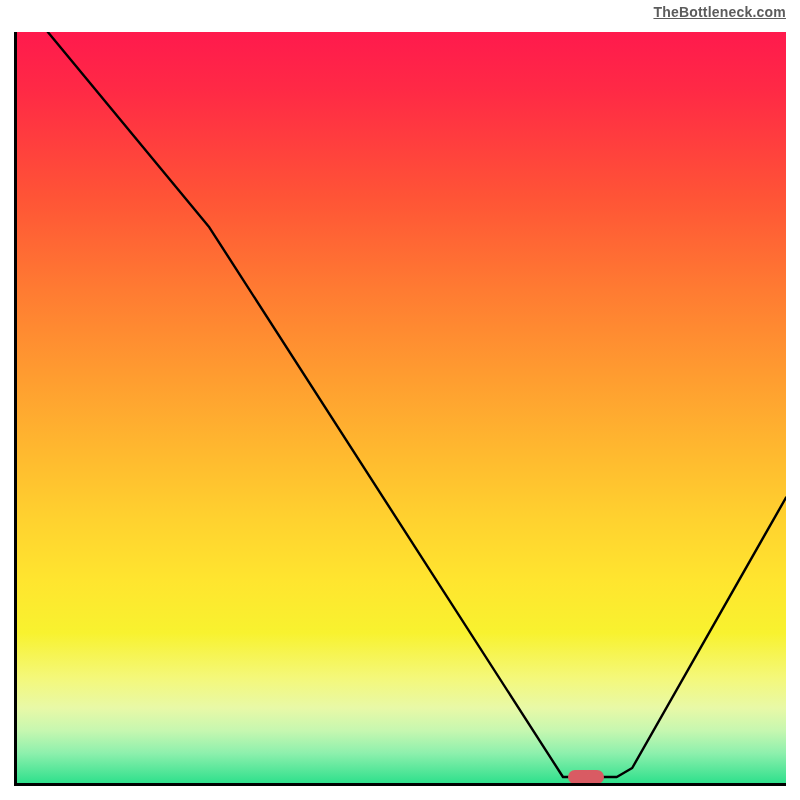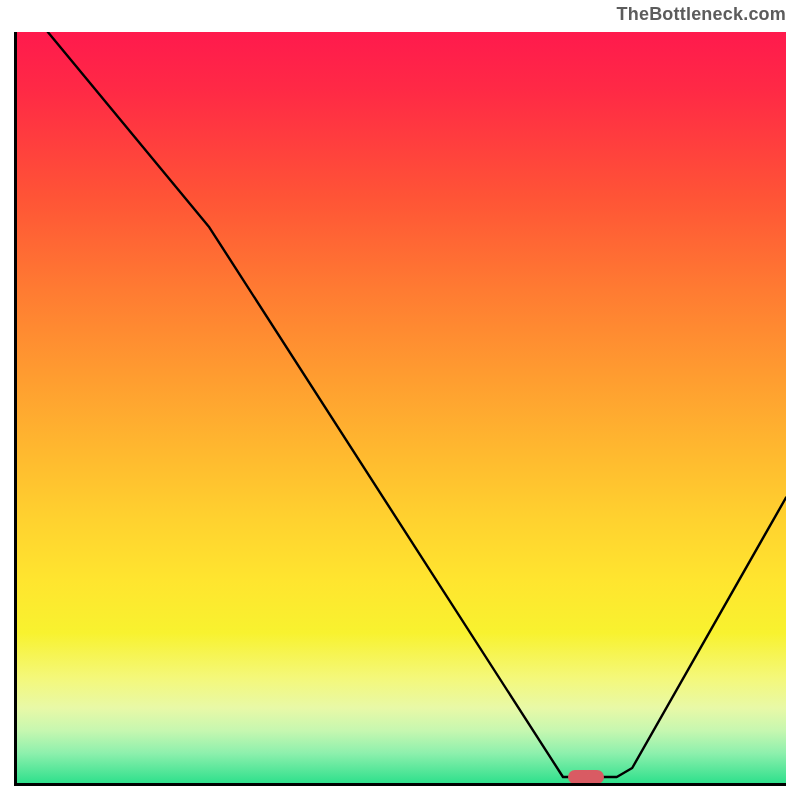--- a/index.html
+++ b/index.html
@@ -12,24 +12,25 @@
   }
   .frame {
     position: relative;
     width: 800px;
     height: 800px;
   }
   .watermark {
     position: absolute;
     top: 4px;
     right: 14px;
-    font-size: 18px;
+    font-size: 14px;
     font-weight: 600;
     color: #5c5c5c;
     letter-spacing: 0.2px;
+    text-decoration: underline;
   }
   .plot-box {
     position: absolute;
     left: 14px;
     top: 32px;
     width: 772px;
     height: 754px;
     box-sizing: border-box;
     border-left: 3px solid #000;
     border-bottom: 3px solid #000;

